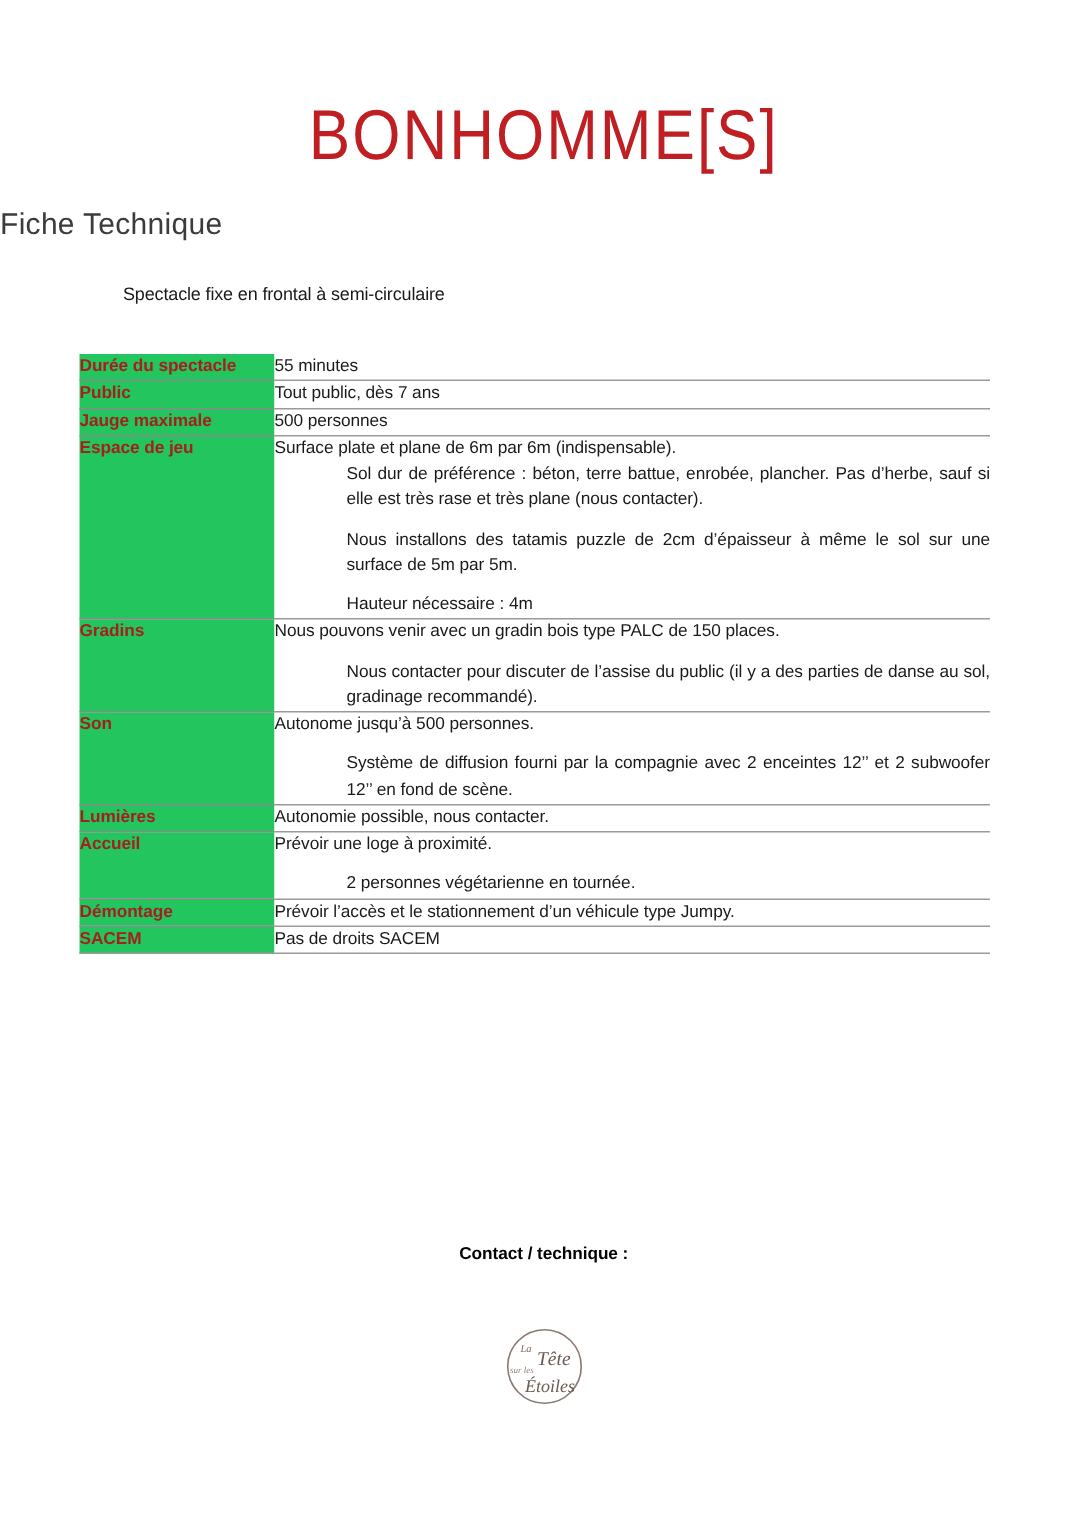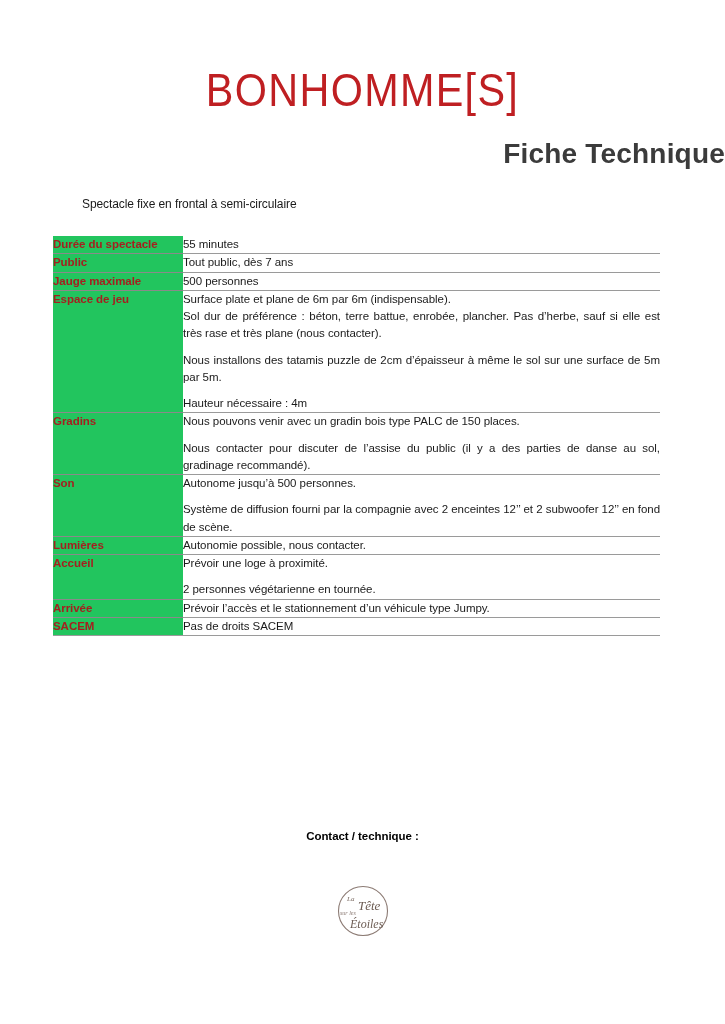--- a/index.html
+++ b/index.html
@@ -35,24 +35,24 @@
     letter-spacing: 1.5px;
     font-weight: 400;
     font-stretch: condensed;
     margin: 0;
     padding-top: 66px;
     transform: scaleX(0.88);
     transform-origin: center;
     white-space: nowrap;
   }
   .doc-subtitle {
-    text-align: right;
+    text-align: left;
     color: #3b3b3b;
-    font-size: 28px;
-    font-weight: 700;
+    font-size: 20px;
+    font-weight: 400;
     line-height: 1;
     margin: 0;
     padding-top: 27px;
     letter-spacing: 0.2px;
   }
   .doc-tagline {
     margin: 0;
     padding-top: 29px;
     padding-left: 82px;
     font-size: 12px;
@@ -97,20 +97,21 @@
     border-bottom: 1.6px solid #9a9a9a;
     box-sizing: border-box;
     text-align: justify;
     letter-spacing: -0.05px;
   }
   .cell-value p {
     margin: 0 0 0 0;
   }
   .cell-value p + p {
     margin-top: 9px;
+    padding-left: 48px;
   }
   .cell-value p.tight + p.tight {
     margin-top: 0;
   }
   .spec-table tr:last-child .cell-label,
   .spec-table tr:last-child .cell-value {
     border-bottom: 1.6px solid #9a9a9a;
   }
 
   
@@ -225,21 +226,21 @@
 
       <tr>
         <td class="cell-label">Accueil</td>
         <td class="cell-value">
           <p>Prévoir une loge à proximité.</p>
           <p>2 personnes végétarienne en tournée.</p>
         </td>
       </tr>
 
       <tr>
-        <td class="cell-label">Arrivée</td>
+        <td class="cell-label">Démontage</td>
         <td class="cell-value">
           <p class="tight">Prévoir l’accès et le stationnement d’un véhicule type Jumpy.</p>
         </td>
       </tr>
 
       <tr>
         <td class="cell-label">SACEM</td>
         <td class="cell-value">
           <p class="tight">Pas de droits SACEM</p>
         </td>

